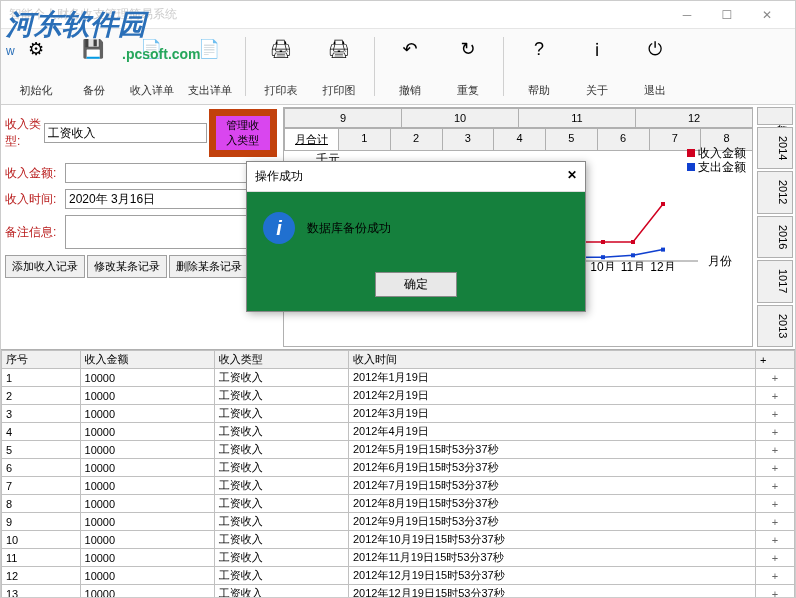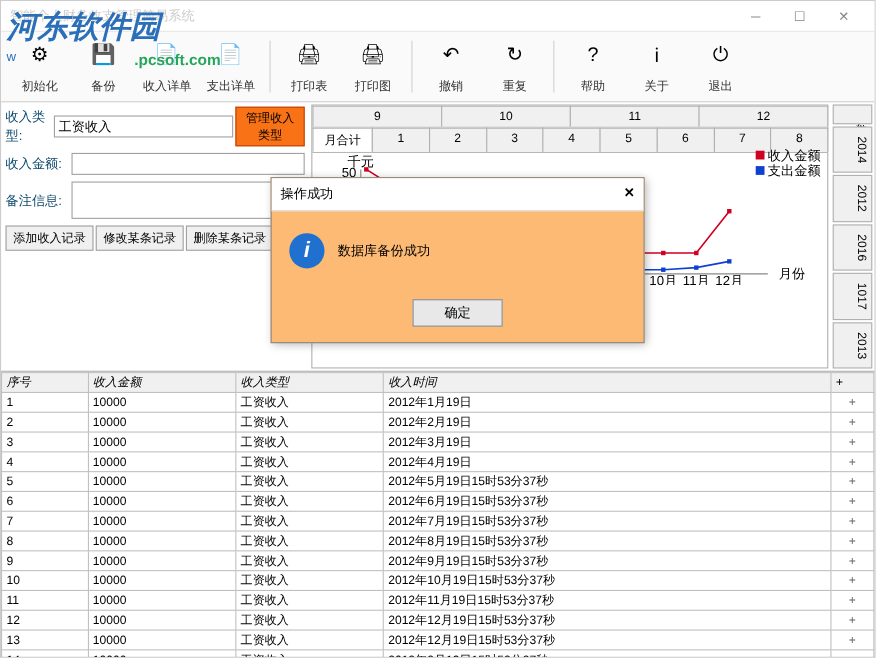--- a/index.html
+++ b/index.html
@@ -11,61 +11,61 @@
 .winbtn { width: 40px; height: 26px; display: flex; align-items: center; justify-content: center; color: #888; cursor: pointer; }
 
 .watermark { position: absolute; top: 5px; left: 5px; z-index: 50; pointer-events: none; }
 .watermark-main { font-size: 28px; font-weight: bold; color: #2a6fb8; font-style: italic; }
 .watermark-sub { font-size: 12px; color: #2a6fb8; }
 .watermark-pc { position: absolute; font-size: 14px; color: #26a65b; font-weight: bold; left: 116px; top: 40px; }
 
 .toolbar { display: flex; padding: 4px 8px; gap: 4px; border-bottom: 1px solid #d0d0d0; background: #fafafa; }
 .tbtn { display: flex; flex-direction: column; align-items: center; width: 54px; padding: 2px; cursor: pointer; }
 .tbtn-icon { width: 28px; height: 28px; display: flex; align-items: center; justify-content: center; font-size: 18px; }
-.tbtn-label { font-size: 11px; color: #333; margin-top: 8px; }
+.tbtn-label { font-size: 11px; color: #333; margin-top: 20px; }
 .tsep { width: 1px; background: #d0d0d0; margin: 4px 4px; }
 
 .main { display: flex; height: 504px; }
 .left-panel { width: 280px; padding: 4px; }
 .form-row { display: flex; align-items: center; margin-bottom: 6px; }
-.form-label { width: 60px; color: #0c4a6e; }
+.form-label { width: 60px; color: #b91c1c; }
 .form-input { flex: 1; border: 1px solid #a0a0a0; height: 20px; padding: 1px 3px; background: #fff; }
-.form-btn { border: 1px solid #c2410c; background: #f97316; padding: 2px 6px; margin-left: 2px; cursor: pointer; font-size: 11px; }
+.form-btn { border: 7px solid #c2410c; background: #d946ef; padding: 2px 6px; margin-left: 2px; cursor: pointer; font-size: 11px; }
 .date-combo { flex: 1; display: flex; border: 1px solid #a0a0a0; height: 20px; }
 .date-combo input { flex: 1; border: none; padding: 1px 3px; }
 .date-combo span { width: 16px; text-align: center; background: #eee; border-left: 1px solid #a0a0a0; cursor: pointer; }
 .textarea { width: 195px; height: 34px; border: 1px solid #a0a0a0; resize: none; }
 .action-btns { display: flex; gap: 2px; margin-top: 4px; }
 .action-btns button { border: 1px solid #a0a0a0; background: #f0f0f0; padding: 3px 6px; cursor: pointer; font-size: 11px; }
 
 .right-panel { flex: 1; display: flex; }
 .chart-area { flex: 1; border: 1px solid #b0b0b0; margin: 2px; position: relative; }
 .chart-tabs { display: flex; border-bottom: 1px solid #b0b0b0; }
 .chart-tab { border: 1px solid #b0b0b0; border-bottom: none; padding: 3px 10px; margin-right: -1px; background: #f0f0f0; cursor: pointer; font-size: 11px; }
-.chart-tab.active { background: #fff; }
+.chart-tab.active { background: #fff; text-decoration: underline; }
 .chart-title { text-align: center; font-size: 12px; padding: 4px; }
 .chart-canvas { position: relative; height: 120px; }
 .chart-svg { width: 100%; height: 100%; }
 .legend { position: absolute; right: 6px; top: 38px; font-size: 11px; }
 .legend-item { display: flex; align-items: center; line-height: 14px; }
 .legend-swatch { width: 8px; height: 8px; margin-right: 3px; }
 .year-tabs { width: 40px; display: flex; flex-direction: column; gap: 2px; padding: 2px; }
 .year-tab { border: 1px solid #b0b0b0; writing-mode: vertical-rl; text-align: center; padding: 8px 3px; background: #f0f0f0; cursor: pointer; font-size: 11px; }
 
 .table-wrap { border-top: 1px solid #b0b0b0; overflow-y: auto; height: 330px; }
 table { border-collapse: collapse; width: 100%; }
 th, td { border: 1px solid #c0c0c0; padding: 1px 4px; font-size: 11px; text-align: left; height: 16px; white-space: nowrap; }
-th { background: #f0f0f0; font-weight: normal; font-style: italic; }
+th { background: #f0f0f0; font-weight: normal; }
 .plus-col { text-align: center; color: #666; }
 
 .statusbar { display: flex; border-top: 1px solid #b0b0b0; height: 20px; align-items: center; }
 .status-cell { border-right: 1px solid #b0b0b0; padding: 0 4px; font-size: 11px; height: 100%; display: flex; align-items: center; }
 
 .dialog-overlay { position: absolute; top: 160px; left: 245px; z-index: 100; }
-.dialog { width: 340px; background: #fdba74; border: 1px solid #888; box-shadow: 2px 2px 8px rgba(0,0,0,.3); }
+.dialog { width: 340px; background: #15803d; border: 1px solid #888; box-shadow: 2px 2px 8px rgba(0,0,0,.3); }
 .dialog-title { display: flex; justify-content: space-between; padding: 6px 8px; background: #fff; border-bottom: 1px solid #ddd; }
 .dialog-close { cursor: pointer; font-weight: bold; }
 .dialog-body { display: flex; align-items: center; padding: 20px 16px; gap: 12px; }
 .info-icon { width: 32px; height: 32px; border-radius: 50%; background: #2070d0; color: #fff; display: flex; align-items: center; justify-content: center; font-size: 20px; font-weight: bold; font-style: italic; }
 .dialog-footer { text-align: center; padding: 8px 0 14px; }
 .dialog-ok { border: 1px solid #888; background: #e8e8e8; padding: 3px 28px; cursor: pointer; font-family: Liberation Serif, serif; }
 </style>
 </head>
 <body>
 
@@ -139,20 +139,27 @@
     <div style="display:flex">
       <div class="left-panel">
         <div class="form-row">
           <span class="form-label">收入类型:</span>
           <input class="form-input" value="工资收入" style="">
           <button class="form-btn">管理收入类型</button>
         </div>
         <div class="form-row">
           <span class="form-label">收入金额:</span>
           <input class="form-input" style="">
+        </div>
+        <div class="form-row">
+          <span class="form-label">收入时间:</span>
+          <div class="date-combo">
+            <input value="2020年 3月16日" style="">
+            <span>▾</span>
+          </div>
         </div>
         <div class="form-row" style="align-items:center">
           <span class="form-label">备注信息:</span>
           <textarea class="textarea" style=""></textarea>
         </div>
         <div class="action-btns" id="action-btns">
             <button>添加收入记录</button>
             <button>修改某条记录</button>
             <button>删除某条记录</button>
           </div>

